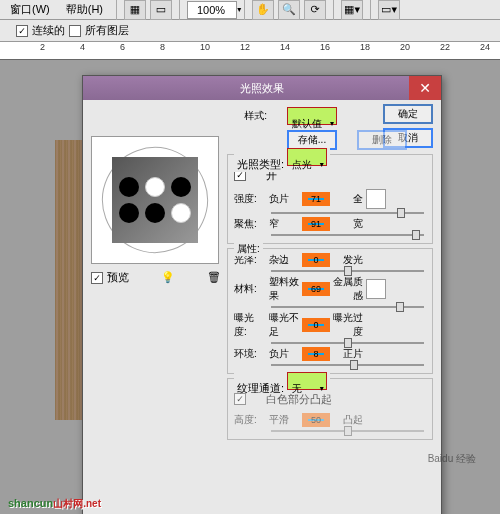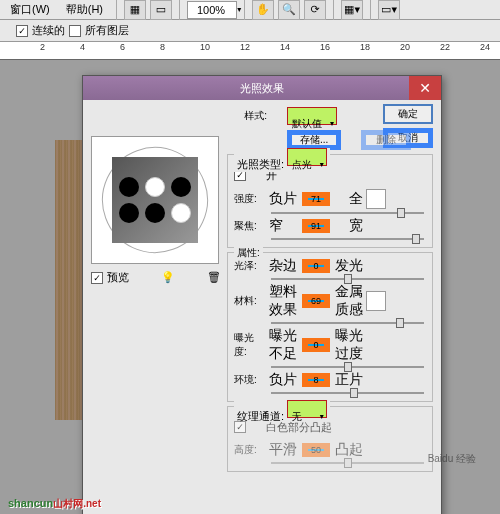--- a/index.html
+++ b/index.html
@@ -25,29 +25,29 @@
 .preview-inner{position:absolute;inset:20px;background:linear-gradient(135deg,#555,#999);display:flex;flex-wrap:wrap;align-content:center;justify-content:center;gap:6px}
 .dot{width:20px;height:20px;border-radius:50%}
 .dot.black{background:#000}
 .dot.white{background:#fff;border:1px solid #ccc}
 .ellipse{position:absolute;inset:10px;border:1px solid #aaa;border-radius:50%;transform:rotate(-20deg)}
 .prev-row{display:flex;align-items:center;gap:4px;margin-top:6px}
 .bulb{flex:1;text-align:center}
 .trash{width:14px}
 .row{display:flex;align-items:center;gap:20px;margin-bottom:4px;min-height:20px}
 .lbl{width:40px;text-align:right;font-size:10px}
-.btn{height:20px;border:5px solid #3b82f6;background:#eee;padding:0 8px;display:inline-flex;align-items:center;justify-content:center;min-width:50px;font-size:10px}
+.btn{height:20px;border:2px solid #3b82f6;background:#eee;padding:0 8px;display:inline-flex;align-items:center;justify-content:center;min-width:50px;font-size:10px}
 .btn.primary{border:2px solid #4a7dbf}
 .select{height:18px;border:1px solid #b91c1c;background:#bef264;padding:15px 14px 0 4px;display:inline-flex;align-items:center;position:relative;min-width:50px;font-size:10px}
 .select::after{content:"▾";position:absolute;right:2px;font-size:8px}
 .fieldset{border:1px solid #bbb;padding:4px 6px;margin-bottom:4px;position:relative}
 .fieldset>.legend{position:absolute;top:-7px;left:6px;background:#e8e8e8;padding:0 3px;font-size:10px}
 .slider-row{display:flex;align-items:center;gap:3px;margin-bottom:3px}
 .slider-row .sl-lbl{width:32px;font-size:10px}
-.slider-row .sl-left,.slider-row .sl-right{font-size:14px;width:30px}
+.slider-row .sl-left,.slider-row .sl-right{font-size:10px;width:30px}
 .slider-row .sl-right{text-align:right}
 .slider-track{flex:1;height:2px;background:#999;position:relative;margin:0 2px}
 .slider-thumb{position:absolute;top:-4px;width:8px;height:10px;background:#ddd;border:1px solid #666;transform:translateX(-50%)}
 .num-box{width:28px;height:14px;border:6px solid #f97316;background:#0ea5e9;font-size:9px;display:inline-flex;align-items:center;justify-content:center}
 .swatch{width:20px;height:20px;border:1px solid #999;background:#fff}
 .top-btns{position:absolute;right:8px;top:28px;display:flex;flex-direction:column;gap:4px}
 .watermark{position:absolute;right:24px;bottom:22px;font-size:10px;color:rgba(50,50,50,.65);font-weight:normal}
 .watermark2{position:absolute;left:8px;bottom:2px;font-size:18px;font-weight:bold;color:#2e7d32;text-shadow:1px 1px #fff}
 .watermark2 .red{color:#c62828;font-size:10px}
 </style>

